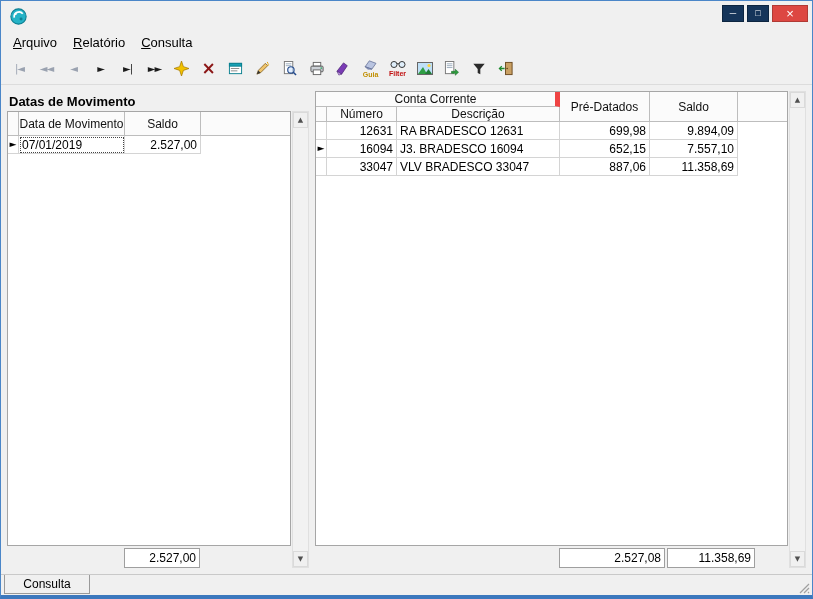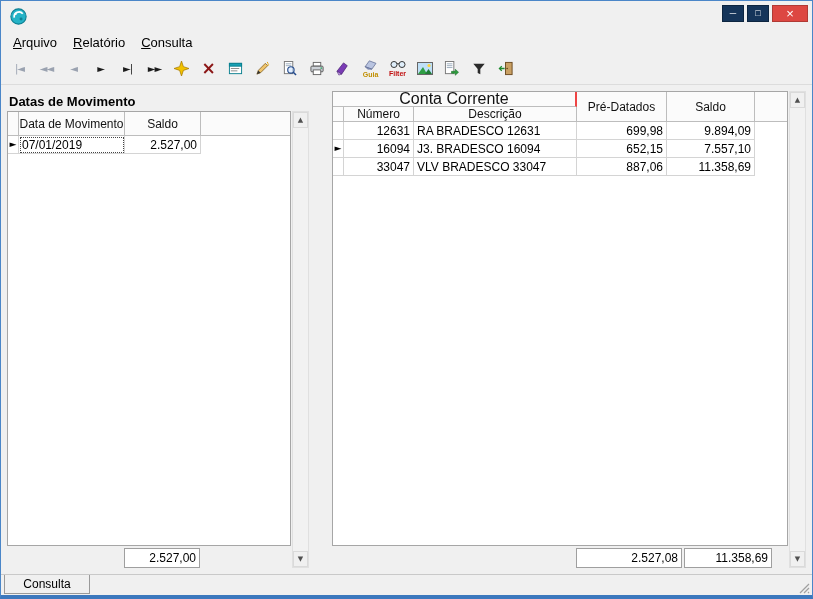--- a/index.html
+++ b/index.html
@@ -28,40 +28,40 @@
         align-items:center;justify-content:center;padding:0;cursor:default;}
   .g-nav{font-size:10px;letter-spacing:-1px;color:#1c1c1c;line-height:1;font-family:"DejaVu Sans",sans-serif;}
   .g-nav.dis{color:#9aa2b0;}
   .g-x{font-size:17px;font-weight:bold;color:#8b1515;line-height:1;font-family:"DejaVu Sans",sans-serif;}
   .tb-caption{font-size:7px;line-height:1;margin-top:1px;font-weight:bold;}
   .cap-gold{color:#c18f00;}
   .cap-red{color:#c01010;}
   .svgwrap{display:flex;align-items:center;justify-content:center;line-height:0;}
 
   
-  .main{flex:1;display:flex;gap:23px;padding:6px;min-height:0;background:#f0f0f0;}
+  .main{flex:1;display:flex;gap:6px;padding:6px;min-height:0;background:#f0f0f0;}
   .panel{display:flex;flex-direction:column;min-height:0;}
   .panel.left{flex:0 0 302px;}
   .panel.right{flex:1;min-width:0;}
   .panel-title{flex:0 0 20px;font-weight:bold;font-size:13px;padding:1px 2px;display:flex;align-items:center;color:#000;}
   .count{margin-left:12px;}
   .panel-body{flex:1;display:flex;min-height:0;}
   .grid-col{flex:1;display:flex;flex-direction:column;min-width:0;}
 
   .grid{flex:1;background:#fff;border:1px solid #a6a6a6;display:flex;flex-direction:column;overflow:hidden;}
   .hrow{display:flex;flex:0 0 auto;justify-content:center;}
   .hcell{background:#fbfbfb;border-right:1px solid #bdbdbd;border-bottom:1px solid #bdbdbd;
          display:flex;align-items:center;justify-content:center;font-size:12px;color:#111;white-space:nowrap;overflow:hidden;}
   .lh .hcell{height:24px;}
   .ind{flex:0 0 11px;padding:0;}
   .fillc{flex:1;border-right:none;}
   .rh{display:flex;flex:0 0 auto;}
   .rh-left{display:flex;flex-direction:column;flex:0 0 244px;}
-  .rh-group{height:15px;border-right:2px solid #ef4444;border-bottom:1px solid #bdbdbd;background:#fbfbfb;
-            display:flex;align-items:center;justify-content:center;font-size:16px;color:#111;}
+  .rh-group{height:15px;border-right:5px solid #ef4444;border-bottom:1px solid #bdbdbd;background:#fbfbfb;
+            display:flex;align-items:center;justify-content:center;font-size:12px;color:#111;}
   .rh-cols{display:flex;height:15px;}
   .rh-cols .hcell{height:15px;}
   .hcell.tall{height:30px;}
 
   .drow{display:flex;flex:0 0 18px;height:18px;font-size:12px;background:#fff;}
   .dcell{border-right:1px solid #d4d4d4;border-bottom:1px solid #d4d4d4;display:flex;align-items:center;
          padding:0 3px;color:#000;white-space:nowrap;overflow:hidden;}
   .dcell.ind{justify-content:center;padding:0;}
   .dcell.num{justify-content:flex-end;}
   .dcell.fillc{border-right:none;border-bottom:none;}

